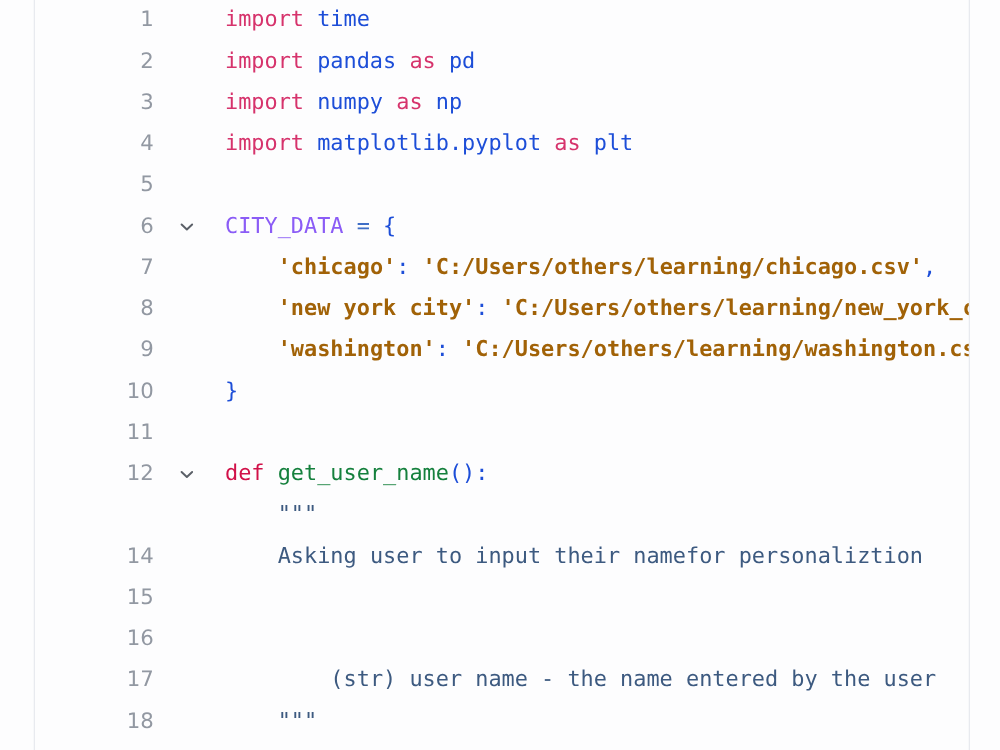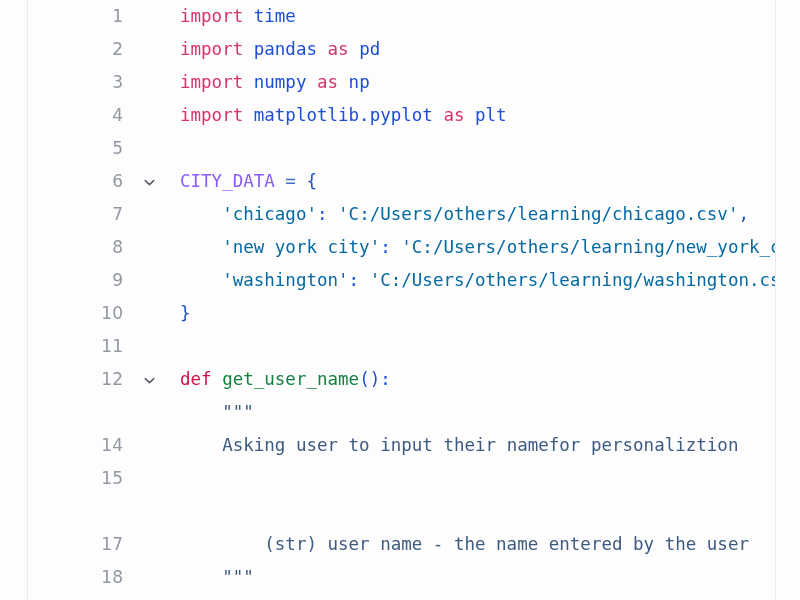--- a/index.html
+++ b/index.html
@@ -83,21 +83,21 @@
     white-space: pre;
     color: #2f3337;
   }
 
   
   .kw   { color: #d6336c; }           
   .def  { color: #d11149; }
   .fn   { color: #15803d; }           
   .var  { color: #8b5cf6; margin-top: 42px; }           
   .op   { color: #3f6ec6; }           
-  .str  { color: #0369a1; }           
+  .str  { color: #a16207; font-weight: bold; }           
   .doc  { color: #3d5a80; }           
   .pl   { color: #1d4ed8; }           
 </style>
 </head>
 <body>
 
 <div id="editor">
   <div class="rule left"></div>
   <div class="rule right"></div>
 
@@ -115,18 +115,18 @@
         <div class="line"><span class="ln">8</span><span class="fold"></span><span class="content">    <span class="str">'new york city'</span><span class="pl">: </span><span class="str">'C:/Users/others/learning/new_york_city.csv'</span></span></div>
         <div class="line"><span class="ln">9</span><span class="fold"></span><span class="content">    <span class="str">'washington'</span><span class="pl">: </span><span class="str">'C:/Users/others/learning/washington.csv'</span></span></div>
         <div class="line"><span class="ln">10</span><span class="fold"></span><span class="content"><span class="pl">}</span></span></div>
         <div class="line"><span class="ln">11</span><span class="fold"></span><span class="content"></span></div>
         <div class="line"><span class="ln">12</span><span class="fold"><svg width="15" height="15" viewBox="0 0 16 16" aria-hidden="true">
               <path d="M3.5 6 L8 10.2 L12.5 6" fill="none" stroke="#5b6068" stroke-width="1.7" stroke-linecap="round" stroke-linejoin="round"></path>
             </svg></span><span class="content"><span class="def">def</span><span class="pl"> </span><span class="fn">get_user_name</span><span class="pl">():</span></span></div>
         <div class="line"><span class="fold"></span><span class="content">    <span class="doc">"""</span></span></div>
         <div class="line"><span class="ln">14</span><span class="fold"></span><span class="content">    <span class="doc">Asking user to input their namefor personaliztion</span></span></div>
         <div class="line"><span class="ln">15</span><span class="fold"></span><span class="content">    </span></div>
-        <div class="line"><span class="fold"></span></div>
+        <div class="line"><span class="ln">16</span><span class="fold"></span></div>
         <div class="line"><span class="ln">17</span><span class="fold"></span><span class="content">        <span class="doc">(str) user name - the name entered by the user</span></span></div>
         <div class="line"><span class="ln">18</span><span class="fold"></span><span class="content">    <span class="doc">"""</span></span></div>
       </div>
   </div>
 </div>
 
 </body></html>

